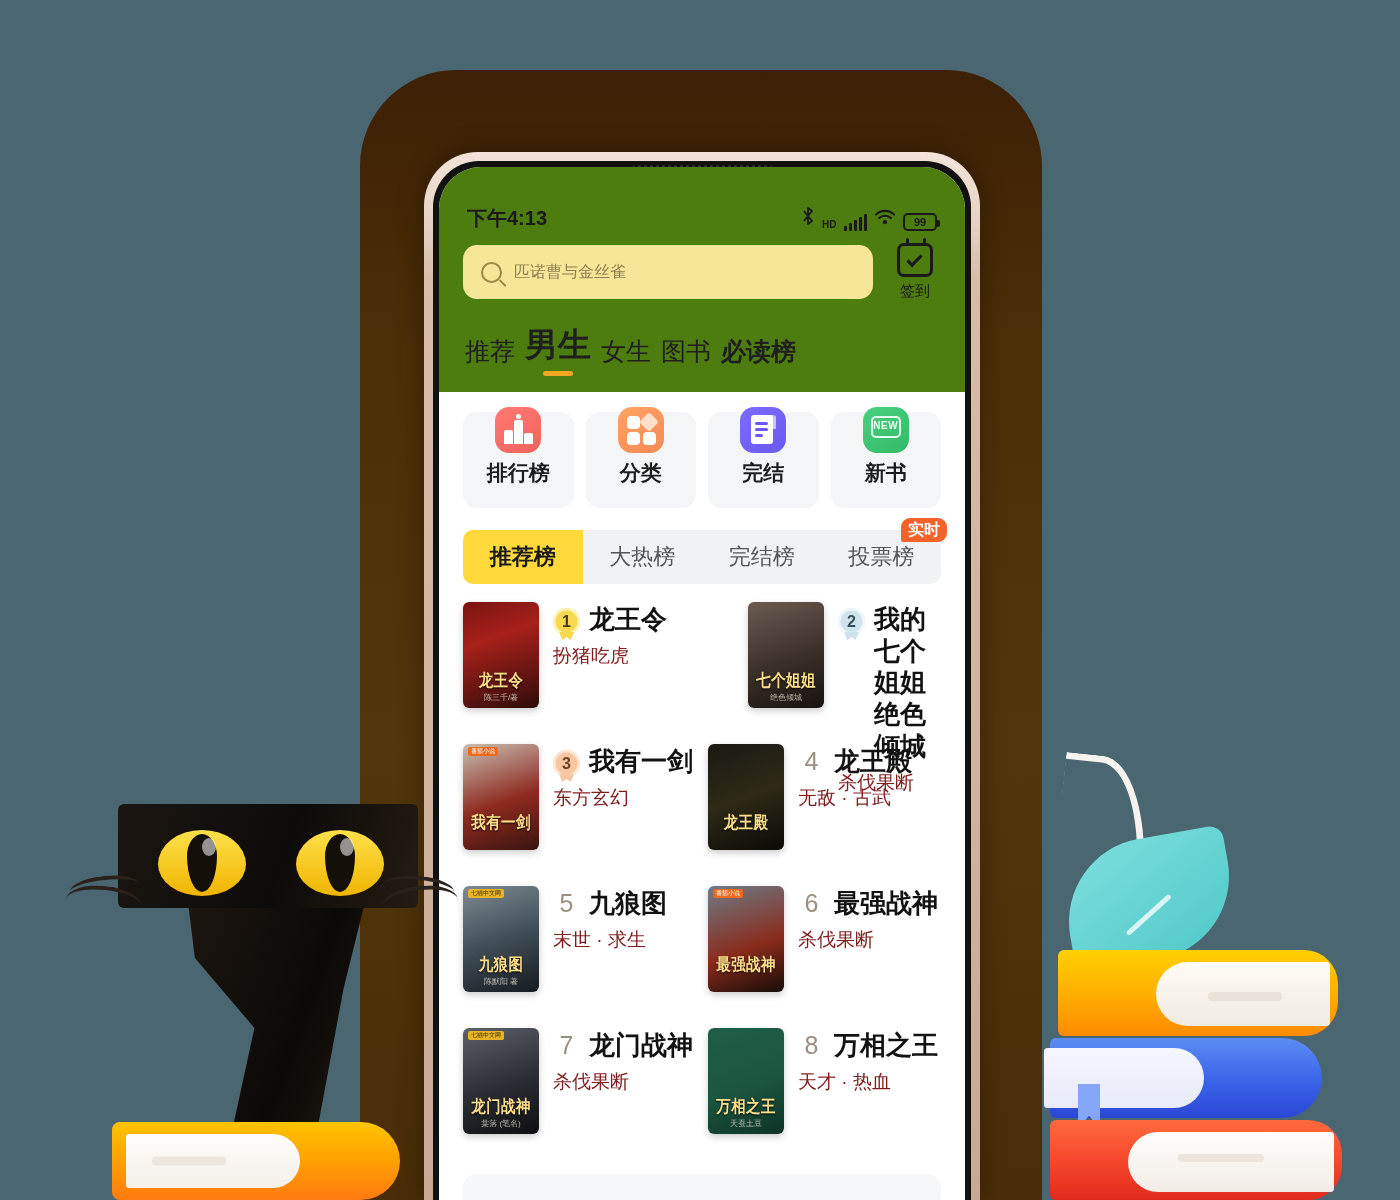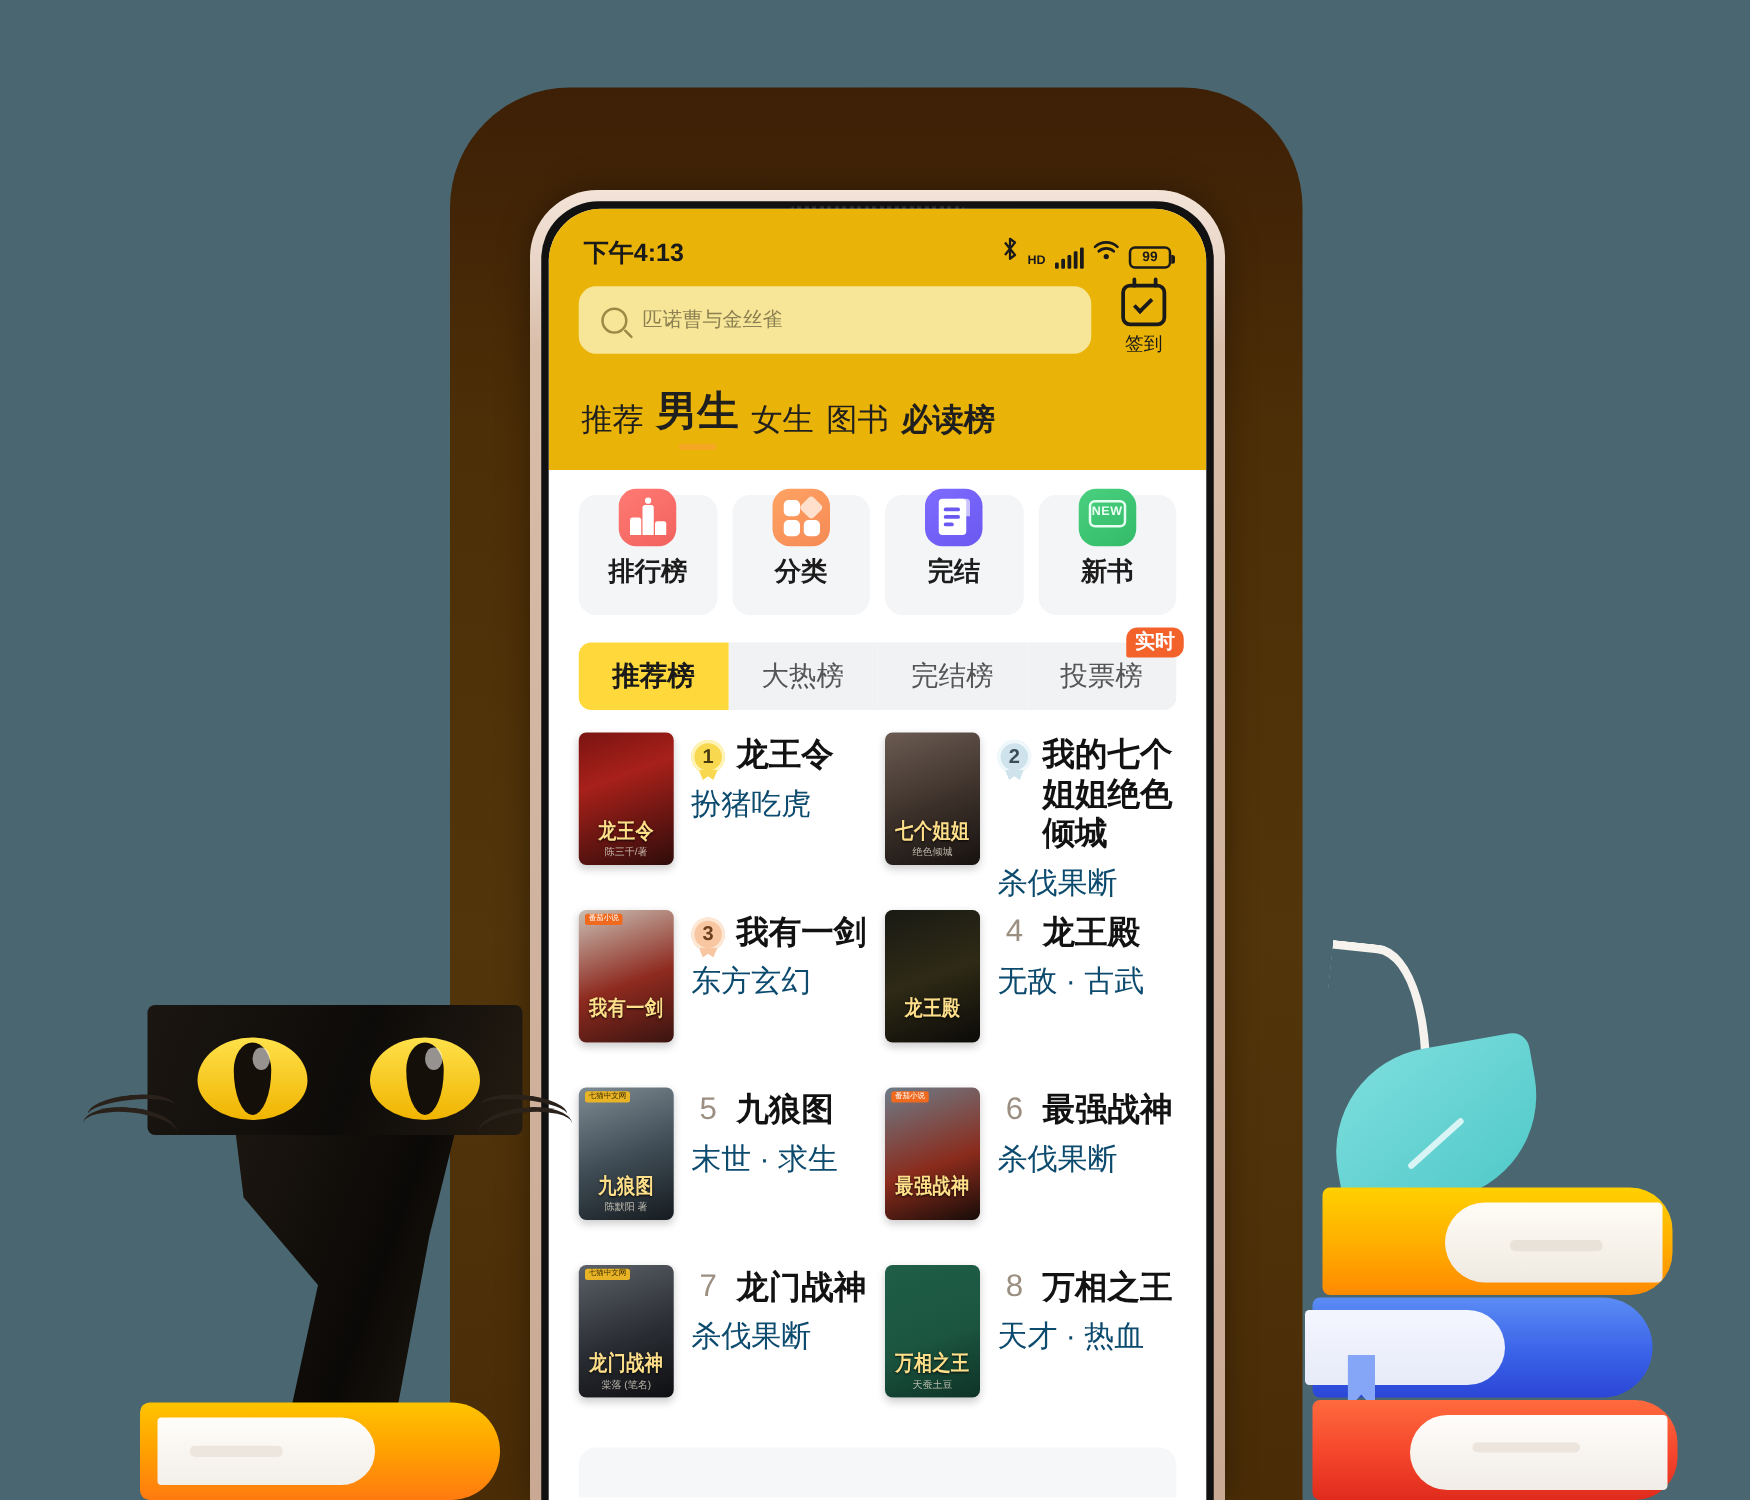--- a/index.html
+++ b/index.html
@@ -56,21 +56,21 @@
   .screen {
     width: 100%; height: 100%;
     border-radius: 42px 42px 0 0;
     overflow: hidden;
     background: #fff;
     position: relative;
     display: flex; flex-direction: column;
   }
 
   
-  .header { background: #eab308; padding: 0 0 14px 0; flex: 0 0 auto; }
+  .header { background: #4d7c0f; padding: 16px 0 14px 0; flex: 0 0 auto; }
   .statusbar {
     height: 56px; display: flex; align-items: center;
     justify-content: space-between;
     padding: 14px 28px 0 28px;
     font-size: 20px; font-weight: 700; color: #1a1a1a;
   }
   .status-icons { display: flex; align-items: flex-end; gap: 7px; }
   .icn { display: block; }
   .sig { display: flex; align-items: flex-end; gap: 1.5px; }
   .sig i { display:block; width: 3.5px; background:#1a1a1a; border-radius:1px; }
@@ -202,21 +202,21 @@
     clip-path: polygon(0 0, 100% 0, 78% 100%, 50% 62%, 22% 100%);
   }
   .rank-badge.g1{background:#f7d84e; box-shadow: inset 0 0 0 2.5px #fff3b8;}
   .rank-badge.g2{background:#cfe3ec; color:#3b4d57; box-shadow: inset 0 0 0 2.5px #f0f8fc;}
   .rank-badge.g3{background:#f8c7a2; color:#6b3f1d; box-shadow: inset 0 0 0 2.5px #fde7d5;}
   .rank-num {
     width: 27px; flex:0 0 auto; text-align:center; font-size: 25px;
     color:#9a8f80; font-weight:400; margin-top:1px;
   }
   .book-title { font-size: 26px; font-weight: 800; color:#121212; line-height:1.22; }
-  .book-tag { font-size: 24px; color:#0c4a6e; margin-top: 7px; }
+  .book-tag { font-size: 19px; color:#7f1d1d; margin-top: 7px; }
 
   .bottom-card {
     margin: 8px 24px 0 24px; height: 40px;
     border-radius: 14px 14px 0 0; background:#f6f7f9;
   }
 
   
   .bubble {
     position:absolute; left: 136px; top: 618px;
     width: 184px; height: 96px; border-radius: 48px;
@@ -454,21 +454,21 @@
               <div class="meta">
                 <div class="titleline">
                   <span class="rank-badge g1">1</span>
                   <span class="book-title">龙王令</span>
                 </div>
                 <div class="book-tag">扮猪吃虎</div>
               </div>
             </div>
 
             <div class="book">
-              <div class="cover" style="background: linear-gradient(160deg, rgb(107, 91, 82) 0%, rgb(59, 48, 41) 55%, rgb(23, 18, 16) 100%);">
+              <div class="cover" style="background: linear-gradient(160deg, rgb(107, 91, 82) 0%, rgb(59, 48, 41) 55%, rgb(23, 18, 16) 100%); margin-left: 40px;">
 
                 <span class="cv-title">七个姐姐</span>
                 <span class="cv-sub">绝色倾城</span>
               </div>
               <div class="meta">
                 <div class="titleline">
                   <span class="rank-badge g2">2</span>
                   <span class="book-title">我的七个姐姐绝色倾城</span>
                 </div>
                 <div class="book-tag">杀伐果断</div>

